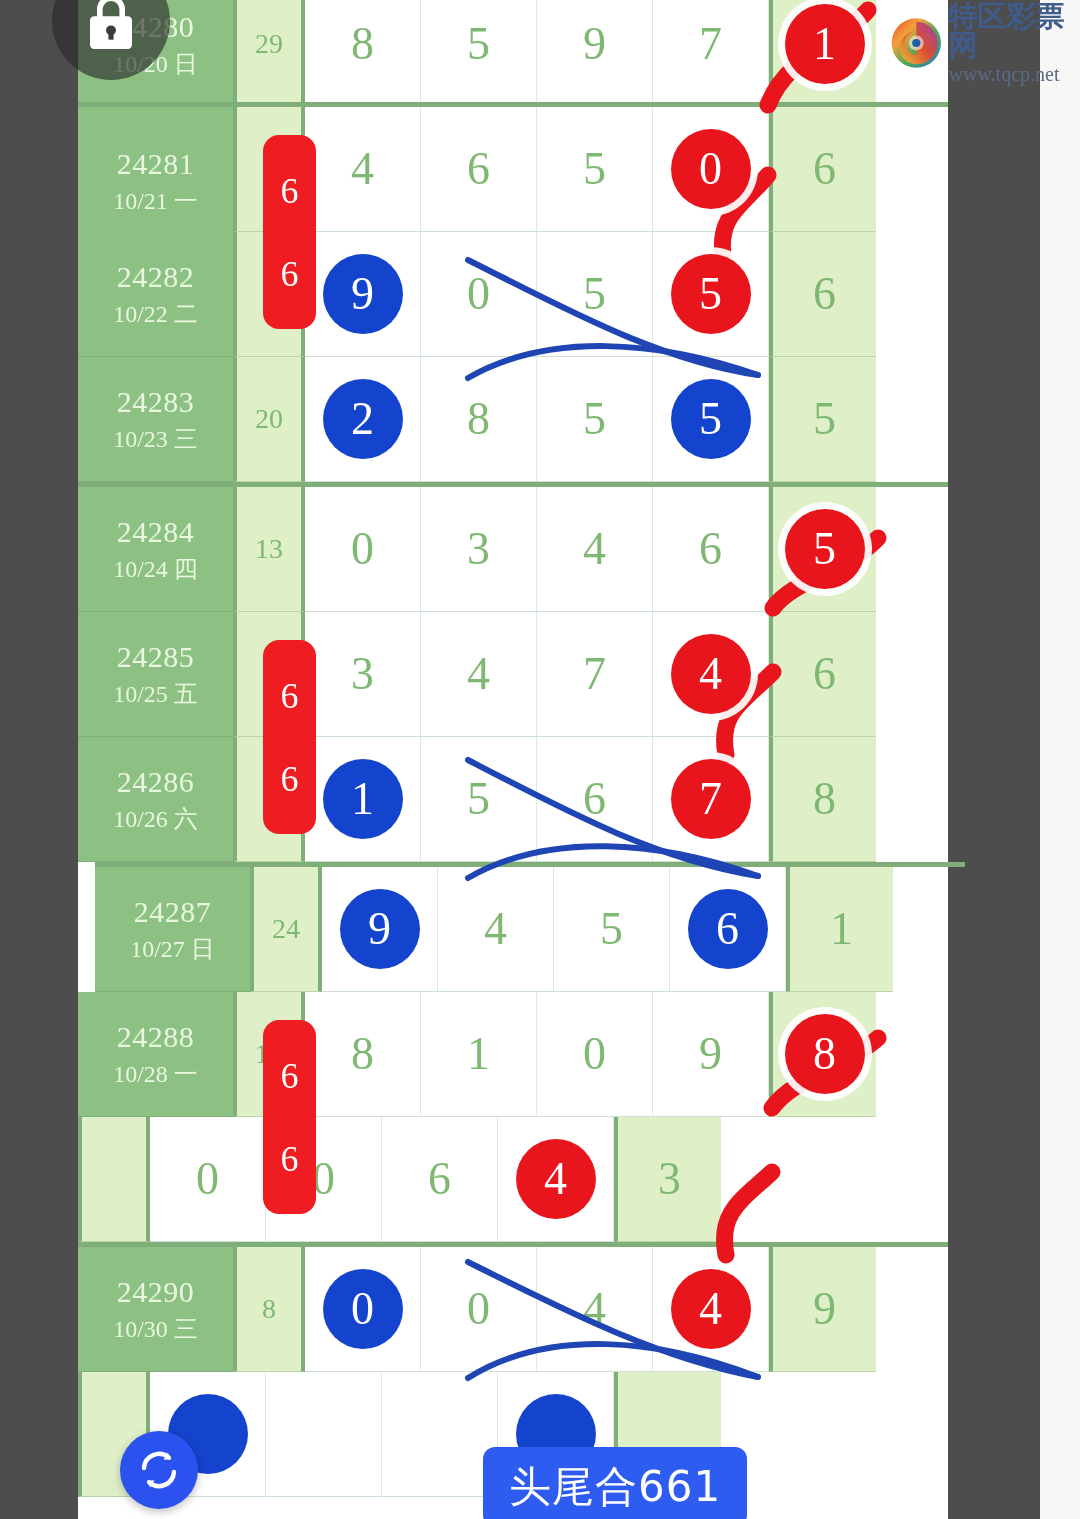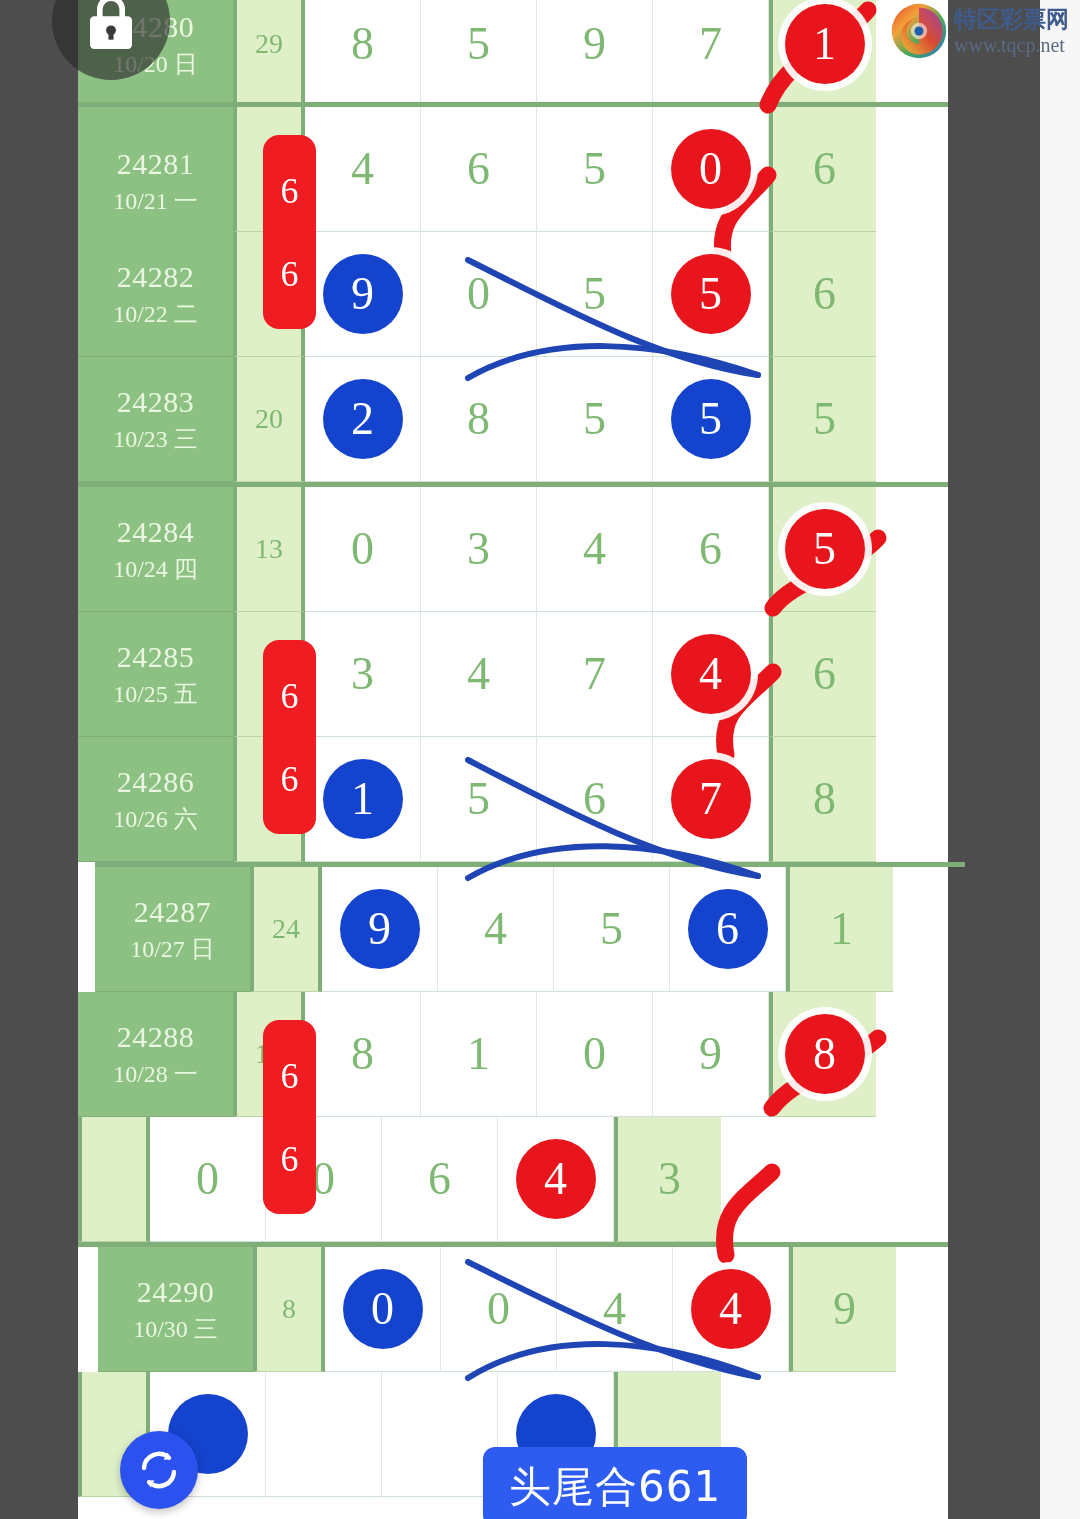--- a/index.html
+++ b/index.html
@@ -105,21 +105,21 @@
     background:#2f5cf0; color:#fff; border-radius:12px;
     padding:12px 26px; font-size:42px; letter-spacing:1px;
     font-family:"DejaVu Sans", sans-serif;
     z-index:20; white-space:nowrap;
   }
 
   
   #wm{ position:absolute; left:890px; top:2px; z-index:30;
        display:flex; align-items:center; gap:6px; }
   #wm .wm-text{ display:flex; flex-direction:column; line-height:1; }
-  #wm .wm-cn{ font-size:23px; color:#3f5c8c; font-family:"DejaVu Sans", sans-serif; font-weight:bold; }
+  #wm .wm-cn{ font-size:29px; color:#3f5c8c; font-family:"DejaVu Sans", sans-serif; font-weight:bold; }
   #wm .wm-url{ font-size:20px; color:#5a6b86; font-family:"Liberation Serif", serif; margin-top:4px; }
 </style>
 </head>
 <body>
 
 <div id="page">
   <div id="dark-left"></div>
   <div id="dark-right"></div>
   <div id="white-right"></div>
 
@@ -262,21 +262,21 @@
         <div class="row" style="top: 1117px; height: 125px;">
           <div class="c-sum" style="height: 125px;"></div>
           <div class="c-n" style="height: 125px;">0</div>
           <div class="c-n" style="height: 125px;">0</div>
           <div class="c-n" style="height: 125px;">6</div>
           <div class="c-n" style="height: 125px;">
             <span class="ball red" style="left: calc(50% - 40px); top: calc(50% - 40px);">4</span>
           </div>
           <div class="c-tail" style="height: 125px;">3</div>
         </div>
-        <div class="row sep-top" style="top: 1247px; height: 125px; padding-left: 20px;">
+        <div class="row sep-top" style="top: 1247px; height: 125px;">
           <div class="c-issue" style="height: 125px;">
             <span class="num">24290</span>
             <span class="date">10/30 三</span>
           </div>
           <div class="c-sum" style="height: 125px;">8</div>
           <div class="c-n" style="height: 125px;">
             <span class="ball blue" style="left: calc(50% - 40px); top: calc(50% - 40px);">0</span>
           </div>
           <div class="c-n" style="height: 125px;">0</div>
           <div class="c-n" style="height: 125px;">4</div>

